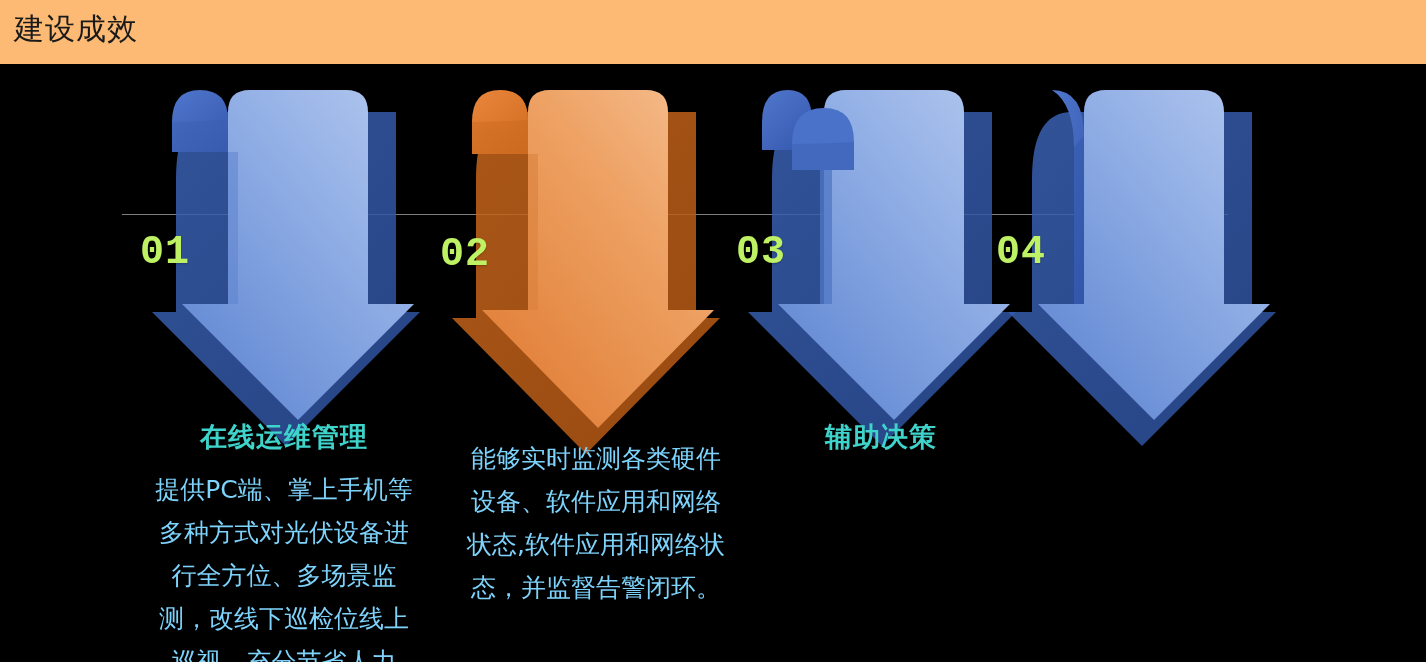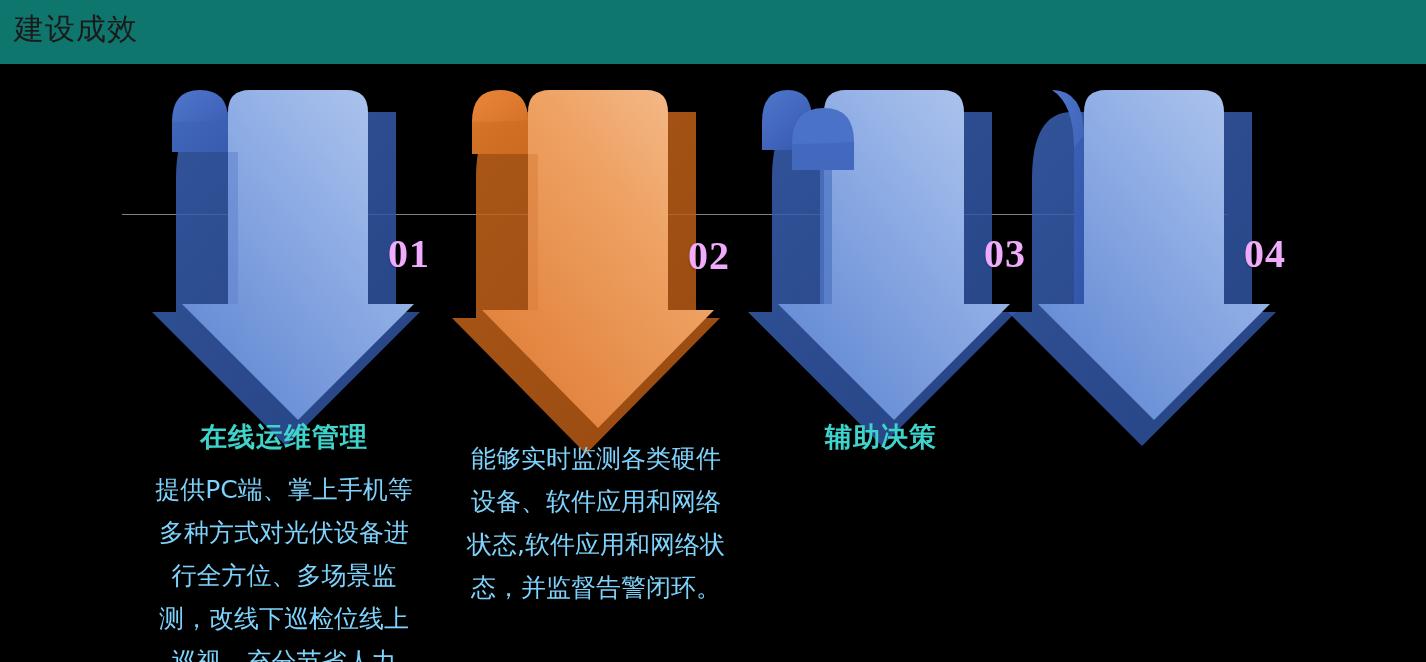--- a/index.html
+++ b/index.html
@@ -7,21 +7,21 @@
     width:1426px; height:662px;
     background:#000;
     font-family:"Liberation Sans","DejaVu Sans",sans-serif;
     overflow:hidden;
   }
   #stage { position:relative; width:1426px; height:662px; background:#000; }
 
   
   .header{
     position:absolute; left:0; top:0; width:1426px; height:64px;
-    background:#0f766e;
+    background:#fdba74;
   }
   .header-title{
     position:absolute; left:14px; top:9px;
     font-size:30px; color:#1a1a1a; letter-spacing:1px;
     font-family:"DejaVu Sans","Liberation Sans",sans-serif;
     white-space:nowrap;
   }
 
   
   .content{
@@ -39,23 +39,23 @@
   .col{ position:absolute; top:0; width:290px; }
   .col-1{ left:140px; }
   .col-2{ left:440px; }
   .col-3{ left:736px; }
   .col-4{ left:996px; }
 
   .arrow-wrap{ position:absolute; left:0; top:0; width:290px; height:340px; }
   .arrow-wrap svg{ display:block; width:290px; height:340px; overflow:visible; }
 
   .num{
-    position:absolute; width:290px; text-align:right;
-    color:#f0abfc; font-size:40px; font-weight:bold;
-    font-family:Liberation Serif, serif;
+    position:absolute; width:290px; text-align:left;
+    color:#bef264; font-size:40px; font-weight:bold;
+    font-family:Liberation Mono, monospace;
     letter-spacing:1px;
     text-shadow:0 1px 2px rgba(0,0,0,.25);
     pointer-events:none;
   }
   .num-1{ top:166px; }
   .num-2{ top:168px; }
   .num-3{ top:166px; }
   .num-4{ top:166px; }
 
   

